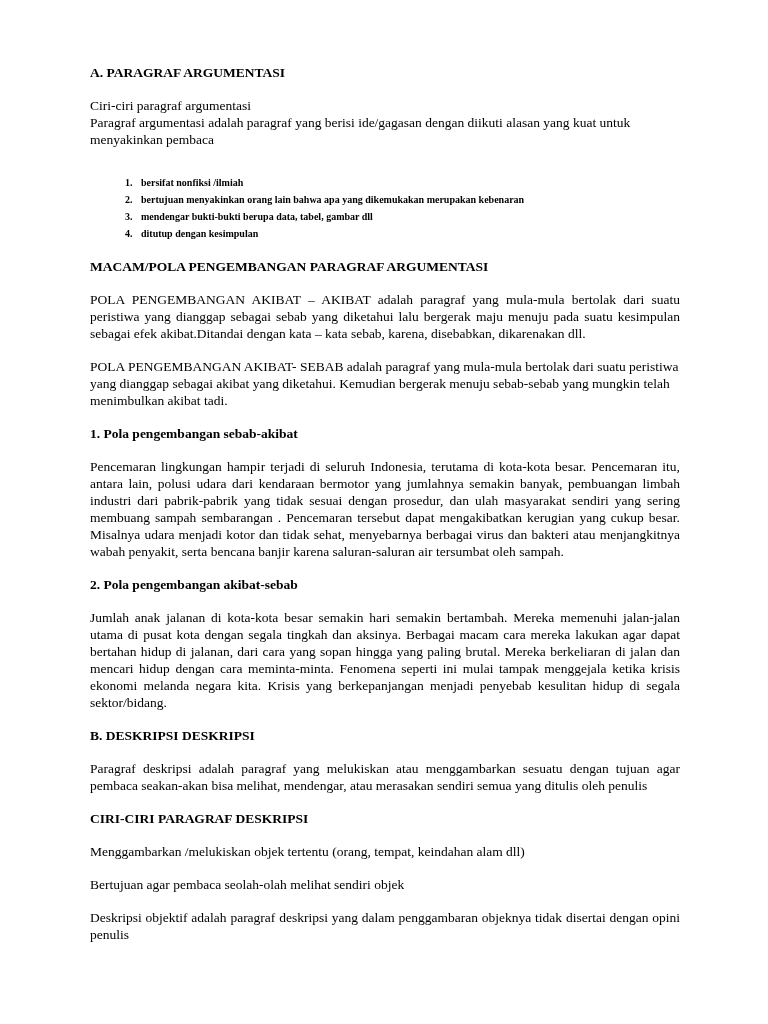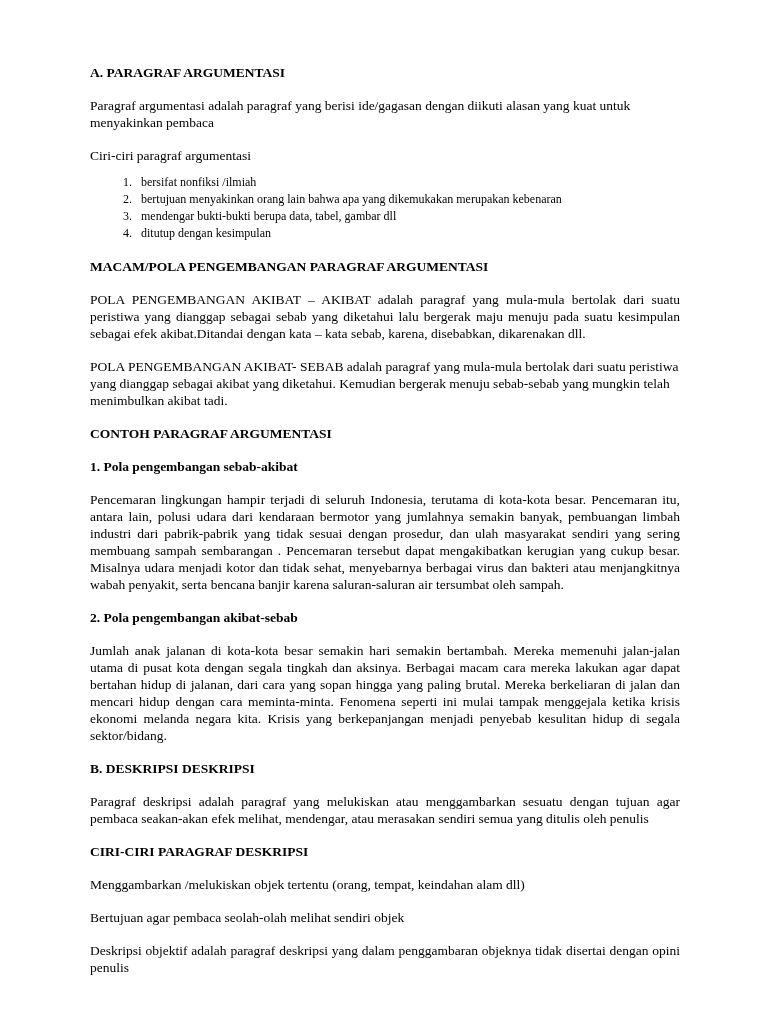--- a/index.html
+++ b/index.html
@@ -41,71 +41,71 @@
   }
   p.body.left {
     text-align: left;
   }
   p.body.nomargin {
     margin-bottom: 0;
   }
   ol.features {
     margin: 0 0 16px 0;
     padding: 0 0 0 45px;
-    font-size: 12px;
+    font-size: 10px;
     line-height: 17px;
     list-style-position: outside;
+    font-weight: bold;
   }
   ol.features li {
     padding-left: 6px;
     margin: 0;
     text-align: left;
   }
   .sp-10 { height: 10px; }
 </style>
 </head>
 <body>
 
 <div id="page">
   <div class="doc">
 
     <div class="h-bold">A. PARAGRAF ARGUMENTASI</div>
 
+    <p class="body left nomargin">Ciri-ciri paragraf argumentasi</p>
+
     <p class="body left">Paragraf argumentasi adalah paragraf yang berisi ide/gagasan dengan diikuti alasan yang kuat untuk menyakinkan pembaca</p>
-
-    <p class="body left nomargin">Ciri-ciri paragraf argumentasi</p>
 
     <div class="sp-10"></div>
 
     <ol class="features">
       <li>bersifat nonfiksi /ilmiah</li>
       <li>bertujuan menyakinkan orang lain bahwa apa yang dikemukakan merupakan kebenaran</li>
       <li>mendengar bukti-bukti berupa data, tabel, gambar dll</li>
       <li>ditutup dengan kesimpulan</li>
     </ol>
 
     <div class="h-bold">MACAM/POLA PENGEMBANGAN PARAGRAF ARGUMENTASI</div>
 
     <p class="body">POLA PENGEMBANGAN AKIBAT – AKIBAT adalah paragraf yang mula-mula bertolak dari suatu peristiwa yang dianggap sebagai sebab yang diketahui lalu bergerak maju menuju pada suatu kesimpulan sebagai efek akibat.Ditandai dengan kata – kata sebab, karena, disebabkan, dikarenakan dll.</p>
 
     <p class="body left">POLA PENGEMBANGAN AKIBAT- SEBAB adalah paragraf yang mula-mula bertolak dari suatu peristiwa yang dianggap sebagai akibat yang diketahui. Kemudian bergerak menuju sebab-sebab yang mungkin telah menimbulkan akibat tadi.</p>
 
-    <div class="h-bold">CONTOH PARAGRAF ARGUMENTASI</div>
 
     <div class="h-bold">1. Pola pengembangan sebab-akibat</div>
 
     <p class="body">Pencemaran lingkungan hampir terjadi di seluruh Indonesia, terutama di kota-kota besar. Pencemaran itu, antara lain, polusi udara dari kendaraan bermotor yang jumlahnya semakin banyak, pembuangan limbah industri dari pabrik-pabrik yang tidak sesuai dengan prosedur, dan ulah masyarakat sendiri yang sering membuang sampah sembarangan . Pencemaran tersebut dapat mengakibatkan kerugian yang cukup besar. Misalnya udara menjadi kotor dan tidak sehat, menyebarnya berbagai virus dan bakteri atau menjangkitnya wabah penyakit, serta bencana banjir karena saluran-saluran air tersumbat oleh sampah.</p>
 
     <div class="h-bold">2. Pola pengembangan akibat-sebab</div>
 
     <p class="body">Jumlah anak jalanan di kota-kota besar semakin hari semakin bertambah. Mereka memenuhi jalan-jalan utama di pusat kota dengan segala tingkah dan aksinya. Berbagai macam cara mereka lakukan agar dapat bertahan hidup di jalanan, dari cara yang sopan hingga yang paling brutal. Mereka berkeliaran di jalan dan mencari hidup dengan cara meminta-minta. Fenomena seperti ini mulai tampak menggejala ketika krisis ekonomi melanda negara kita. Krisis yang berkepanjangan menjadi penyebab kesulitan hidup di segala sektor/bidang.</p>
 
     <div class="h-bold">B. DESKRIPSI DESKRIPSI</div>
 
-    <p class="body">Paragraf deskripsi adalah paragraf yang melukiskan atau menggambarkan sesuatu dengan tujuan agar pembaca seakan-akan efek melihat, mendengar, atau merasakan sendiri semua yang ditulis oleh penulis</p>
+    <p class="body">Paragraf deskripsi adalah paragraf yang melukiskan atau menggambarkan sesuatu dengan tujuan agar pembaca seakan-akan bisa melihat, mendengar, atau merasakan sendiri semua yang ditulis oleh penulis</p>
 
     <div class="h-bold">CIRI-CIRI PARAGRAF DESKRIPSI</div>
 
     <p class="body left">Menggambarkan /melukiskan objek tertentu (orang, tempat, keindahan alam dll)</p>
 
     <p class="body left">Bertujuan agar pembaca seolah-olah melihat sendiri objek</p>
 
 
     <p class="body">Deskripsi objektif adalah paragraf deskripsi yang dalam penggambaran objeknya tidak disertai dengan opini penulis</p>
 

